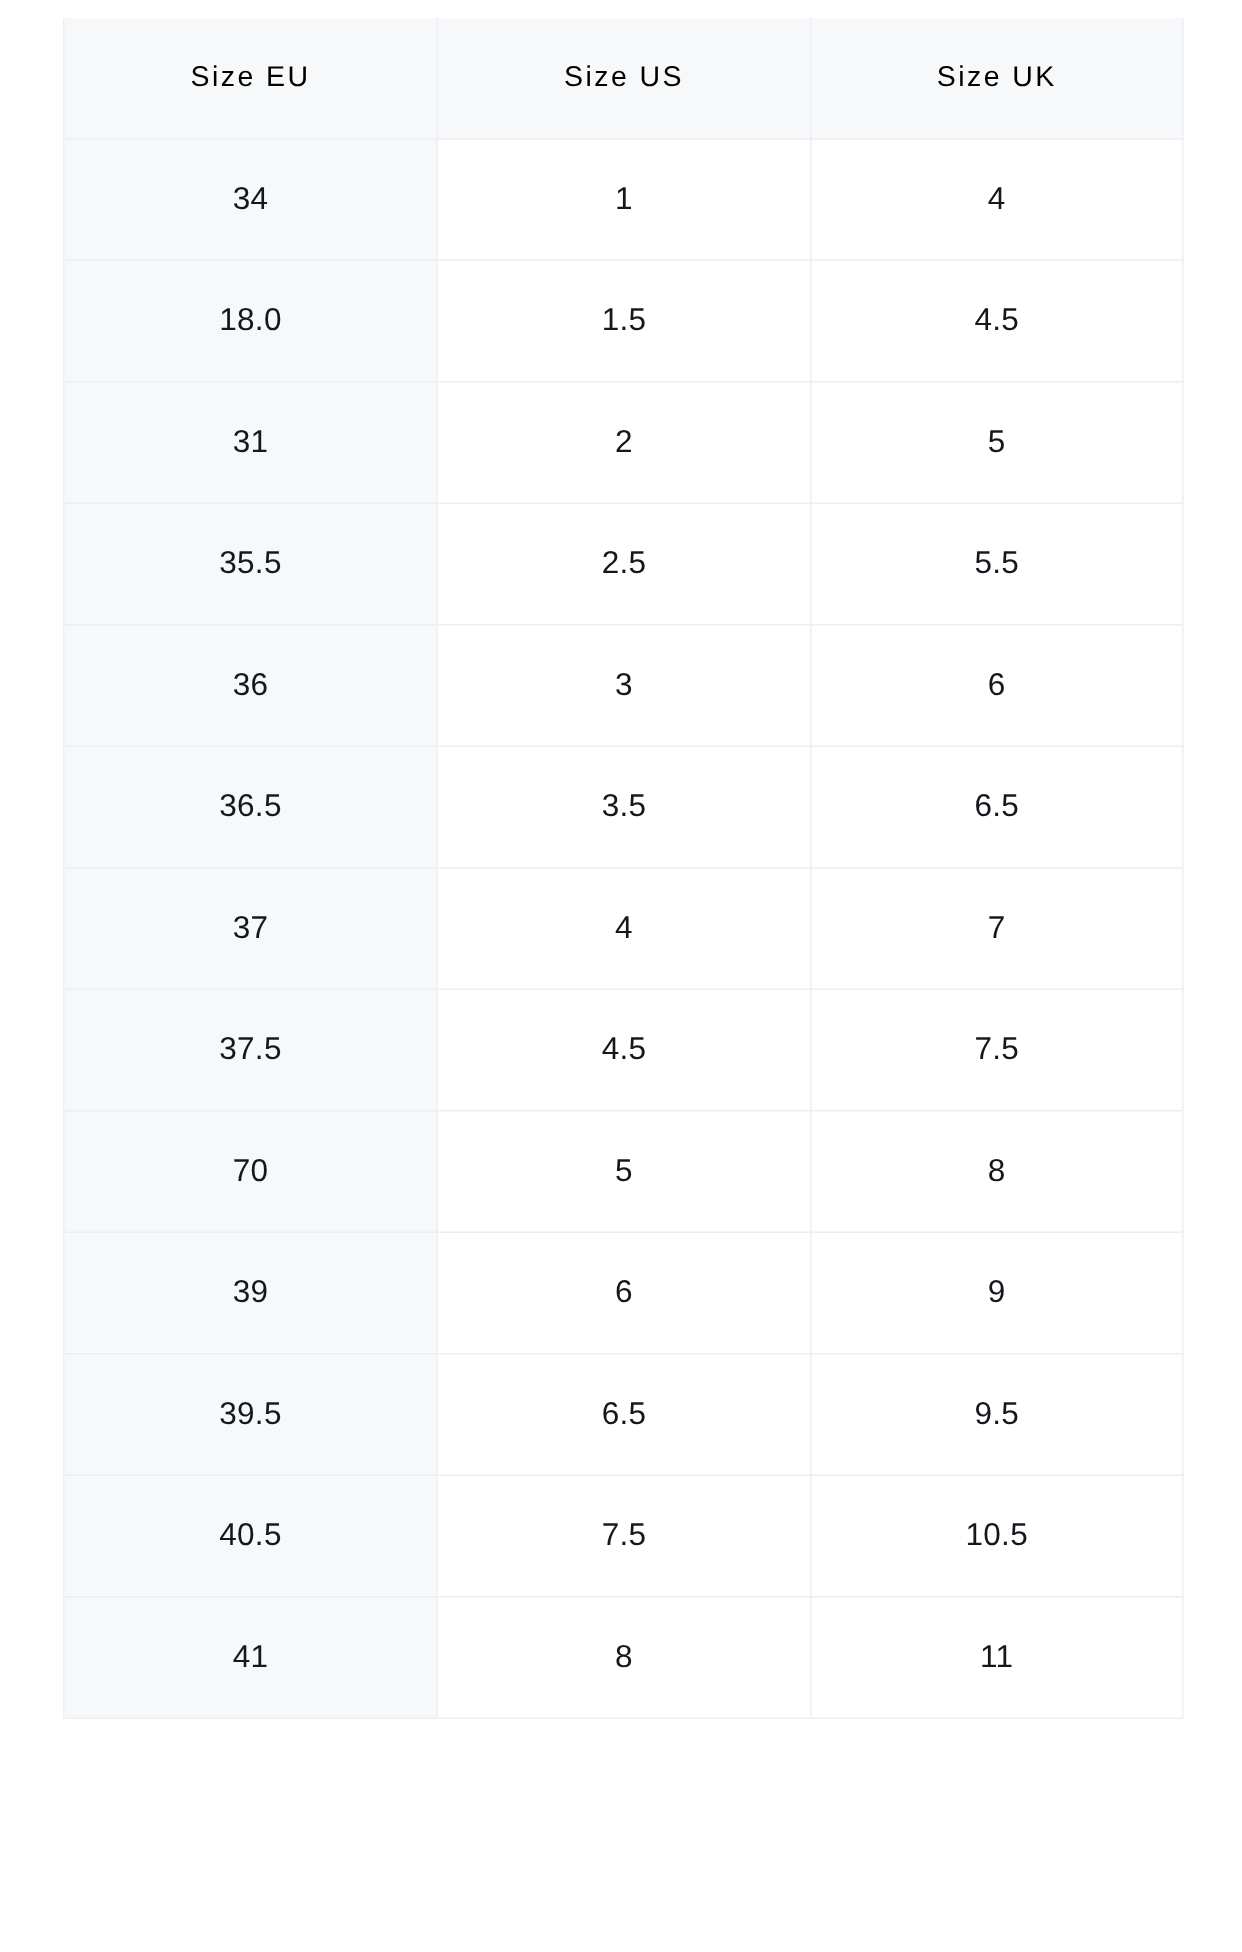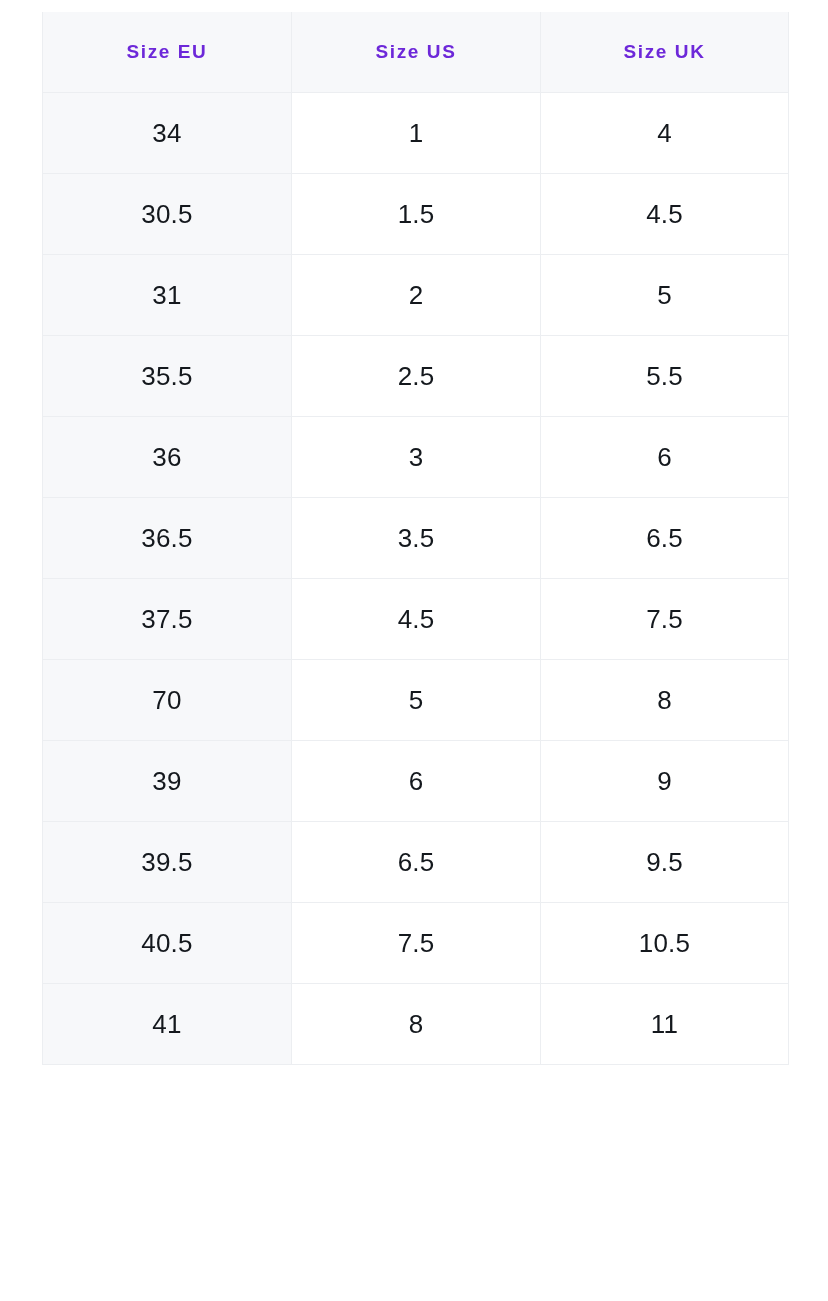--- a/index.html
+++ b/index.html
@@ -33,43 +33,43 @@
     background: #ffffff;
   }
 
   .size-chart col.c-eu { width: 249px; }
   .size-chart col.c-us { width: 249px; }
   .size-chart col.c-uk { width: 248px; }
 
   .size-chart thead th {
     height: 80px;
     background: #f7f8fa;
-    color: #6d28d9;
+    color: #000000;
     font-size: 19px;
-    font-weight: 700;
+    font-weight: 400;
     letter-spacing: 1.6px;
     text-align: center;
     vertical-align: middle;
     padding: 0;
     border-right: 1px solid #eceef1;
     border-bottom: 1px solid #eceef1;
     font-family: "Liberation Sans", sans-serif;
   }
   .size-chart thead th:first-child {
     border-left: 1px solid #eceef1;
   }
   .size-chart thead th:last-child {
     border-right: 1px solid #eceef1;
   }
 
   .size-chart tbody td {
     height: 80px;
     background: #ffffff;
     color: #14181d;
-    font-size: 26px;
+    font-size: 21px;
     font-weight: 400;
     letter-spacing: 0.2px;
     text-align: center;
     vertical-align: middle;
     padding: 0;
     border-right: 1px solid #eceef1;
     border-bottom: 1px solid #eceef1;
     font-family: "Liberation Sans", sans-serif;
   }
   .size-chart tbody td.col-eu {
@@ -98,21 +98,21 @@
         <th>Size UK</th>
       </tr>
     </thead>
     <tbody id="table-body">
         <tr>
           <td class="col-eu">34</td>
           <td class="col-us">1</td>
           <td class="col-uk">4</td>
         </tr>
         <tr>
-          <td class="col-eu">30.5</td>
+          <td class="col-eu">18.0</td>
           <td class="col-us">1.5</td>
           <td class="col-uk">4.5</td>
         </tr>
         <tr>
           <td class="col-eu">31</td>
           <td class="col-us">2</td>
           <td class="col-uk">5</td>
         </tr>
         <tr>
           <td class="col-eu">35.5</td>
@@ -121,20 +121,25 @@
         </tr>
         <tr>
           <td class="col-eu">36</td>
           <td class="col-us">3</td>
           <td class="col-uk">6</td>
         </tr>
         <tr>
           <td class="col-eu">36.5</td>
           <td class="col-us">3.5</td>
           <td class="col-uk">6.5</td>
+        </tr>
+        <tr>
+          <td class="col-eu">37</td>
+          <td class="col-us">4</td>
+          <td class="col-uk">7</td>
         </tr>
         <tr>
           <td class="col-eu">37.5</td>
           <td class="col-us">4.5</td>
           <td class="col-uk">7.5</td>
         </tr>
         <tr>
           <td class="col-eu">70</td>
           <td class="col-us">5</td>
           <td class="col-uk">8</td>

